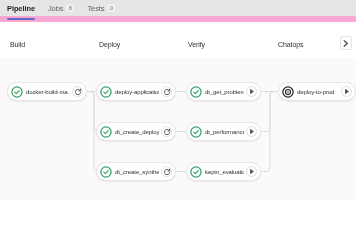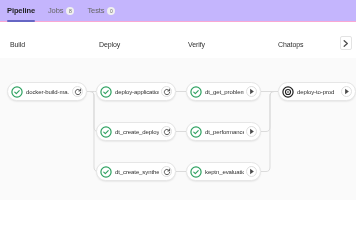--- a/index.html
+++ b/index.html
@@ -18,22 +18,22 @@
   }
 
   
   .tabbar {
     position: absolute;
     top: 0; left: 0;
     width: 356px; height: 22px;
     display: flex;
     align-items: center;
     padding-left: 7px;
-    background: #c4b5fd;
-    border-bottom: 1px solid #f9a8d4;
+    background: #e5e5e5;
+    border-bottom: 6px solid #f9a8d4;
   }
   .tab {
     display: flex;
     align-items: center;
     height: 21px;
     padding: 0 6px 0 0;
     margin-right: 7px;
     font-size: 7.5px;
     color: #666666;
     letter-spacing: -0.1px;

